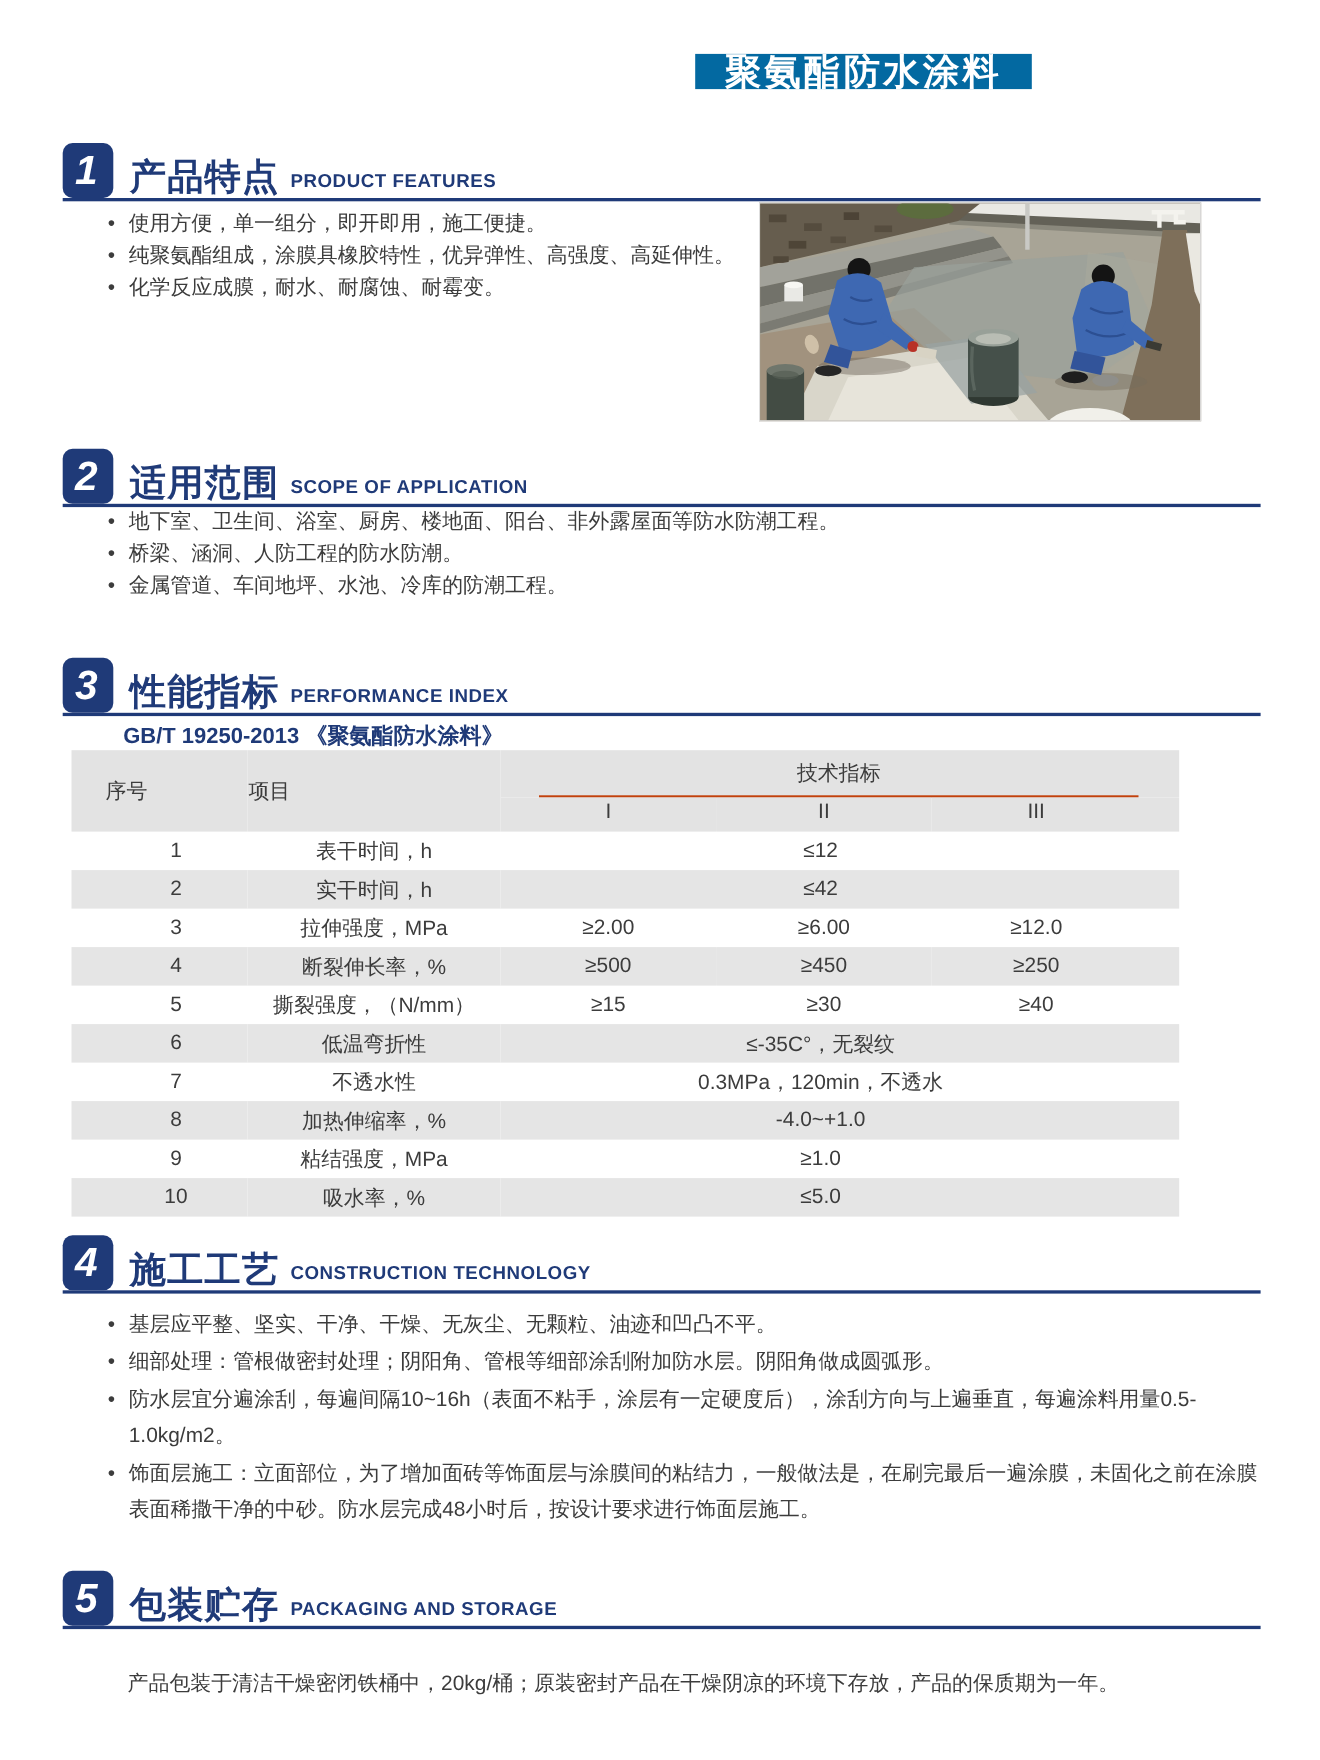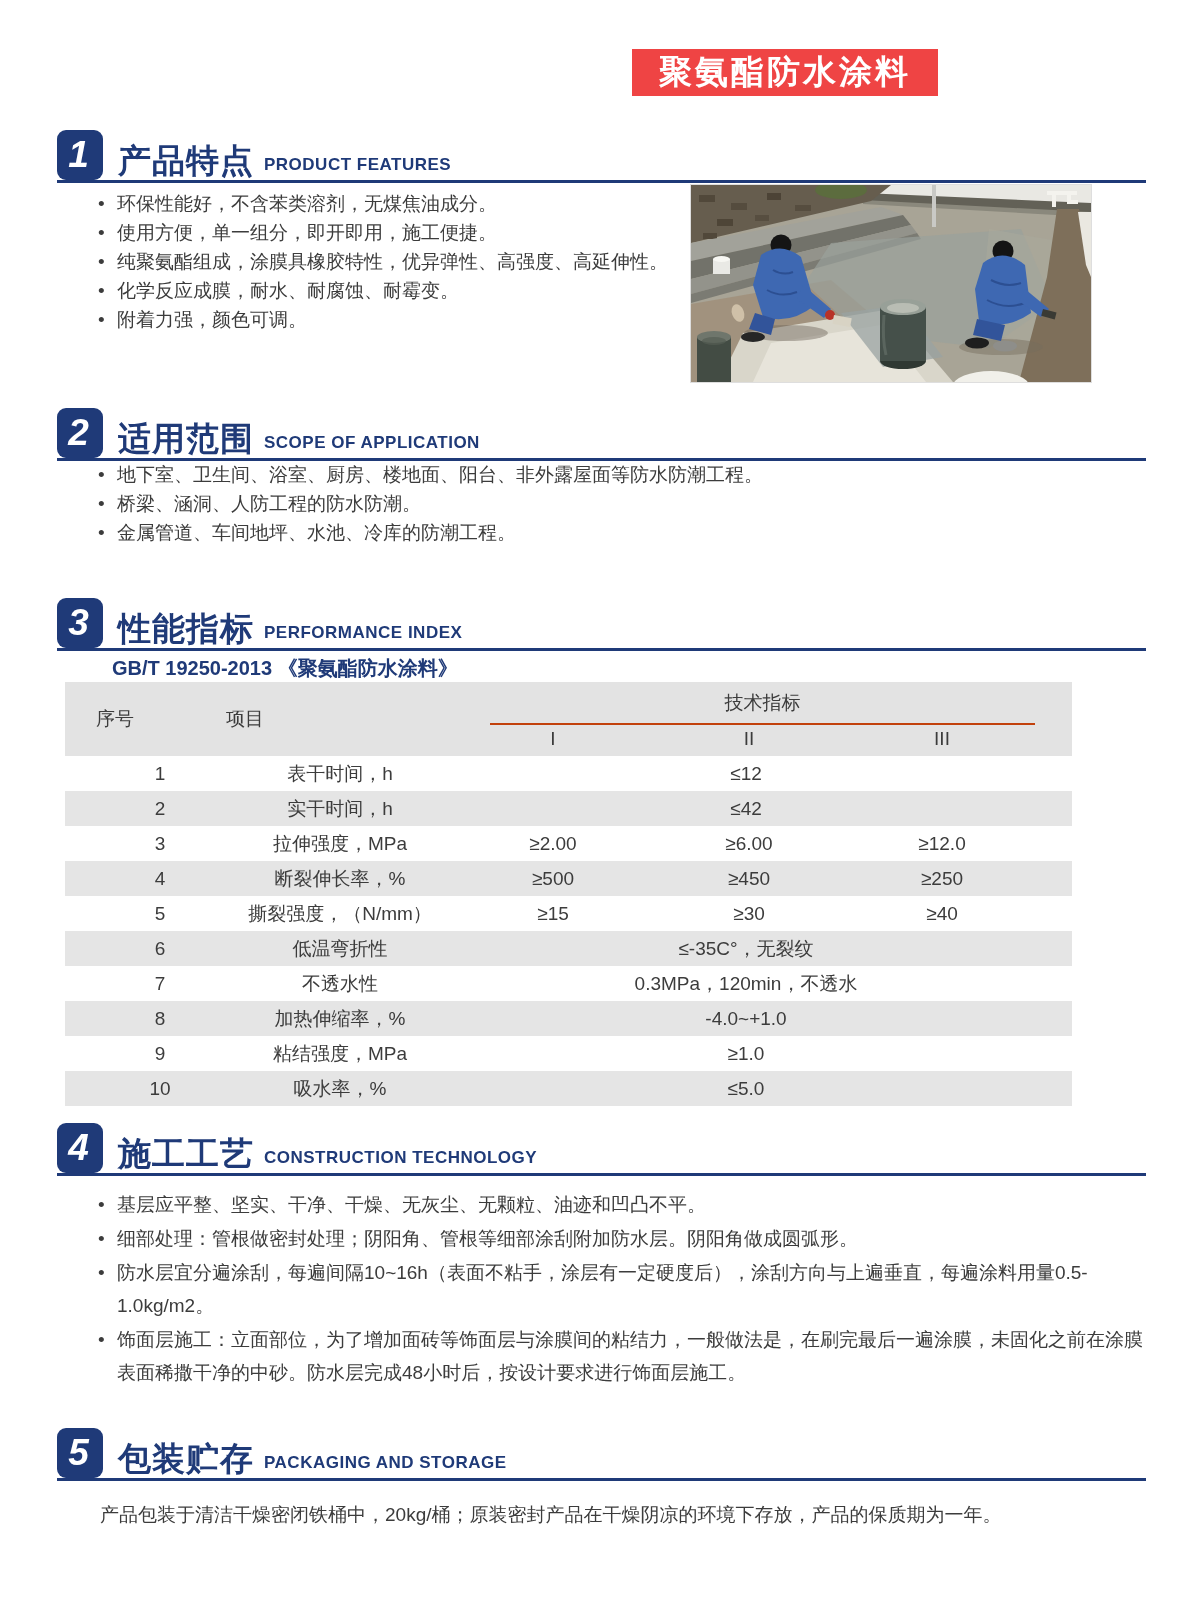--- a/index.html
+++ b/index.html
@@ -1,19 +1,19 @@
 <!DOCTYPE html>
 <html><head>
 <meta charset="utf-8">
 <style>
   html,body{margin:0;padding:0;background:#ffffff;}
   .page{position:relative;width:1200px;height:1600px;background:#ffffff;overflow:hidden;
         font-family:"Liberation Sans","DejaVu Sans",sans-serif;color:#3c3c3c;}
 
-  .banner{position:absolute;left:632px;top:49px;width:306px;height:47px;background:#ef4444;
+  .banner{position:absolute;left:632px;top:49px;width:306px;height:32px;background:#0369a1;
           color:#ffffff;font-size:33px;font-weight:bold;letter-spacing:3px;
           display:flex;align-items:center;justify-content:center;}
 
   .sec-header{position:absolute;left:57px;width:1089px;height:50px;
               border-bottom:3px solid #1f3a78;display:flex;align-items:flex-end;}
   .sec-num{flex:0 0 auto;width:46px;height:50px;background:#1f3a78;border-radius:9px;
            color:#fff;font-size:37px;font-weight:bold;font-style:italic;
            display:flex;align-items:center;justify-content:center;padding-right:3px;box-sizing:border-box;}
   .sec-title{font-size:33px;font-weight:bold;color:#1f3a78;margin:0 0 0 15px;line-height:1;
              padding-bottom:3px;letter-spacing:1px;}
@@ -43,41 +43,39 @@
   table.perf tr.h1 th{height:36px;}
   table.perf tr.h2 th{height:26px;text-align:center;font-size:19px;padding-bottom:4px;}
   th.c-no,td.no{text-align:left;padding-left:31px;}
   th.c-item,td.item{text-align:left;}
   th.c-tech{vertical-align:bottom;padding:0;}
   .tech-inner{border-bottom:2px solid #c2410c;margin:0 37px 0 35px;padding:8px 0 7px;text-align:center;}
   table.perf td{height:33px;text-align:center;vertical-align:middle;}
   table.perf td:last-child, table.perf th.c3{padding-right:36px;}
   tr.alt td{background:#e5e5e5;}
 
-  .storage{position:absolute;left:100px;top:1501px;width:1040px;font-size:19px;line-height:27px;margin:0;}
+  .storage{position:absolute;left:100px;top:1501px;width:1040px;font-size:19px;line-height:27px;margin:16px;}
 </style>
 </head>
 <body>
 
 <div class="page">
 
   <div class="banner">聚氨酯防水涂料</div>
 
   <header class="sec-header sh1">
     <div class="sec-num">1</div>
     <h2 class="sec-title">产品特点</h2>
     <span class="sec-sub">PRODUCT FEATURES</span>
   </header>
 
   <ul class="bullets b1">
-    <li>环保性能好，不含苯类溶剂，无煤焦油成分。</li>
     <li>使用方便，单一组分，即开即用，施工便捷。</li>
     <li>纯聚氨酯组成，涂膜具橡胶特性，优异弹性、高强度、高延伸性。</li>
     <li>化学反应成膜，耐水、耐腐蚀、耐霉变。</li>
-    <li>附着力强，颜色可调。</li>
   </ul>
 
   <div class="photo">
     <svg viewBox="0 0 400 197" width="400" height="197" preserveAspectRatio="none">
       <rect width="400" height="197" fill="#a8a496"></rect>
       <polygon points="0,119 140,95 260,197 0,197" fill="#a08f7a" opacity="0.85"></polygon>
 
       <polygon points="170,0 400,0 400,24 170,12" fill="#e9e8e3"></polygon>
       <polygon points="172,8 400,18 400,30 172,17" fill="#636157"></polygon>
       <polygon points="172,15 400,27 400,32 172,19" fill="#8a887c"></polygon>

